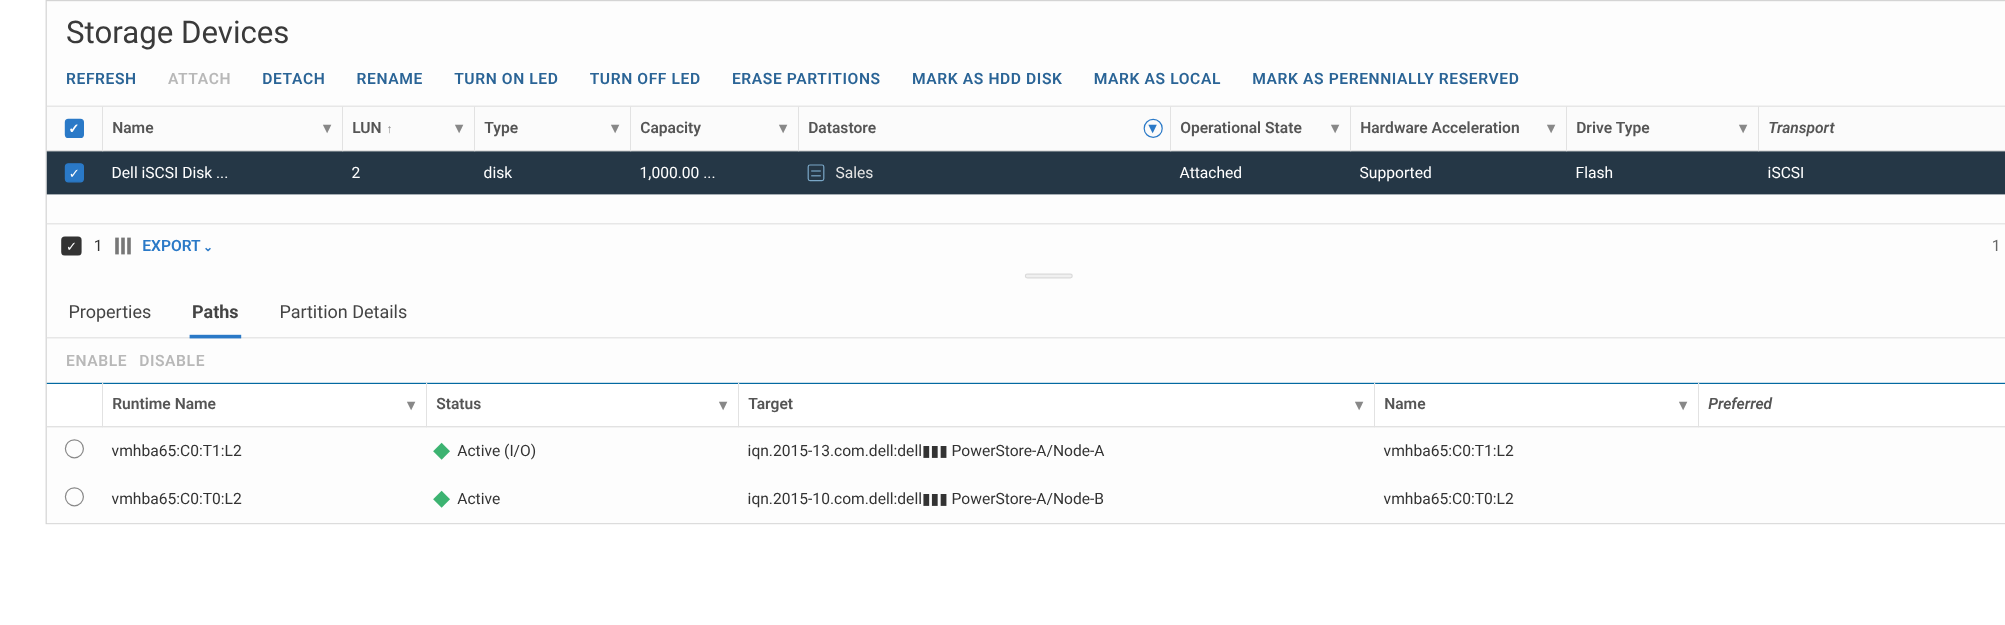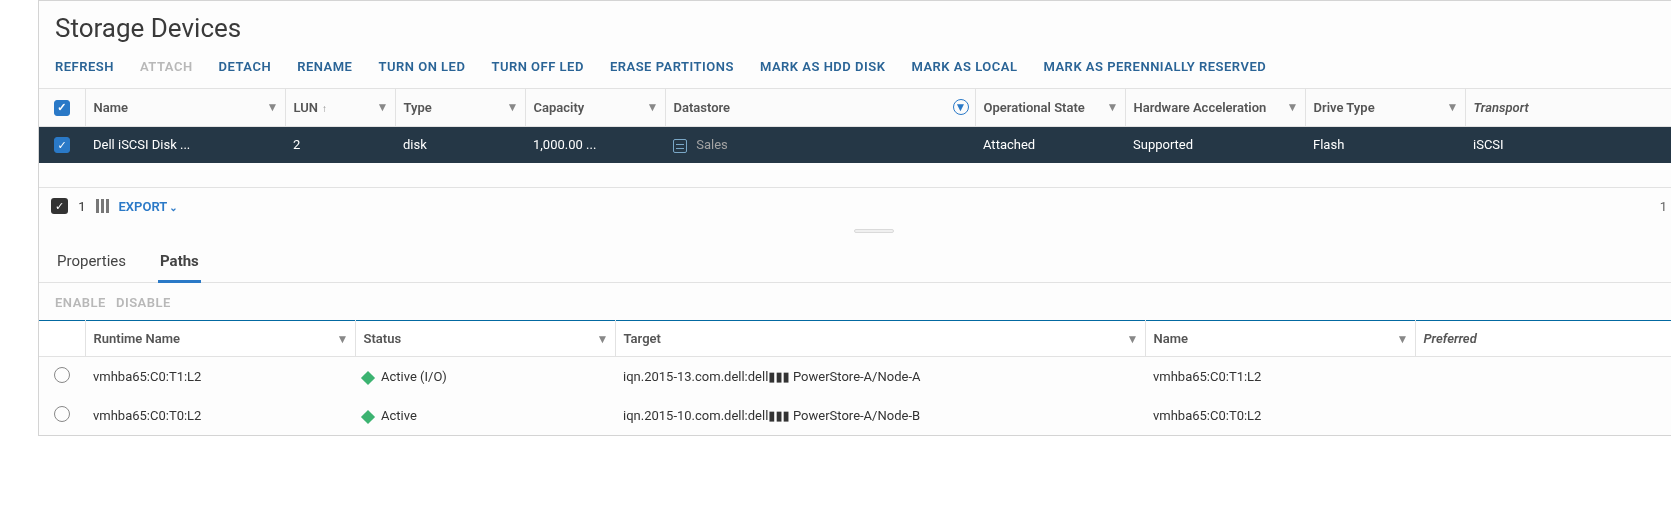--- a/index.html
+++ b/index.html
@@ -18,21 +18,21 @@
   .filter-active { color:#2a79c7; border:1px solid #2a79c7; border-radius:50%; width:16px; height:16px; display:inline-flex; align-items:center; justify-content:center;}
   .sort-up { font-size:10px; color:#888; margin-left:4px; }
   .checkbox { width:16px;height:16px;border:1px solid #2a79c7;border-radius:3px;display:inline-flex;align-items:center;justify-content:center;background:#2a79c7;color:#fff;font-size:11px;line-height:1;}
   .row-selected { background:#253746; color:#fff; }
   .row-selected td { color:#fff; }
   .row-selected .checkbox { background:#2a79c7; border-color:#2a79c7; color:#fff;}
   .ds-icon { display:inline-block; width:14px; height:14px; border:1px solid #7aa7c7; border-radius:2px; position:relative; margin-right:6px; vertical-align:middle;}
   .ds-icon::before, .ds-icon::after { content:""; position:absolute; left:2px; right:2px; height:1px; background:#7aa7c7; }
   .ds-icon::before { top:4px; }
   .ds-icon::after  { top:8px; }
-  .ds-link { color:#a3a3a3; }
+  .ds-link { color:#e5e5e5; }
   .footer-bar { display:flex; align-items:center; justify-content:space-between; padding:10px 12px; font-size:13px; border-top:1px solid #e2e2e2;}
   .footer-left { display:flex; align-items:center; gap:10px; }
   .badge { display:inline-flex; align-items:center; justify-content:center; background:#333; color:#fff; border-radius:3px; padding:0 4px; min-width:16px; height:16px; font-size:11px;}
   .cols-icon { display:inline-flex; gap:2px; }
   .cols-icon span { width:3px; height:14px; background:#777; display:inline-block;}
   .export { color:#2a79c7; font-weight:600; cursor:pointer;text-align:right; }
   .chev { font-size:10px; margin-left:2px;}
   .count { color:#666; }
   .divider-handle { height:14px; display:flex; justify-content:center; align-items:center;}
   .divider-handle span { width:40px; height:4px; border:1px solid #dadada; border-radius:2px; background:#f0f0f0;}
@@ -151,20 +151,21 @@
     <span class="count">1 item</span>
   </div>
 
   <div class="divider-handle">
       <span></span>
     </div>
 
   <div class="tabs">
     <div class="tab">Properties</div>
     <div class="tab active">Paths</div>
+    <div class="tab">Partition Details</div>
   </div>
 
   <div class="subtoolbar">
     <span class="btn disabled">ENABLE</span>
     <span class="btn disabled">DISABLE</span>
   </div>
 
   <table class="paths">
     <colgroup>
       <col class="pcol-radio">

